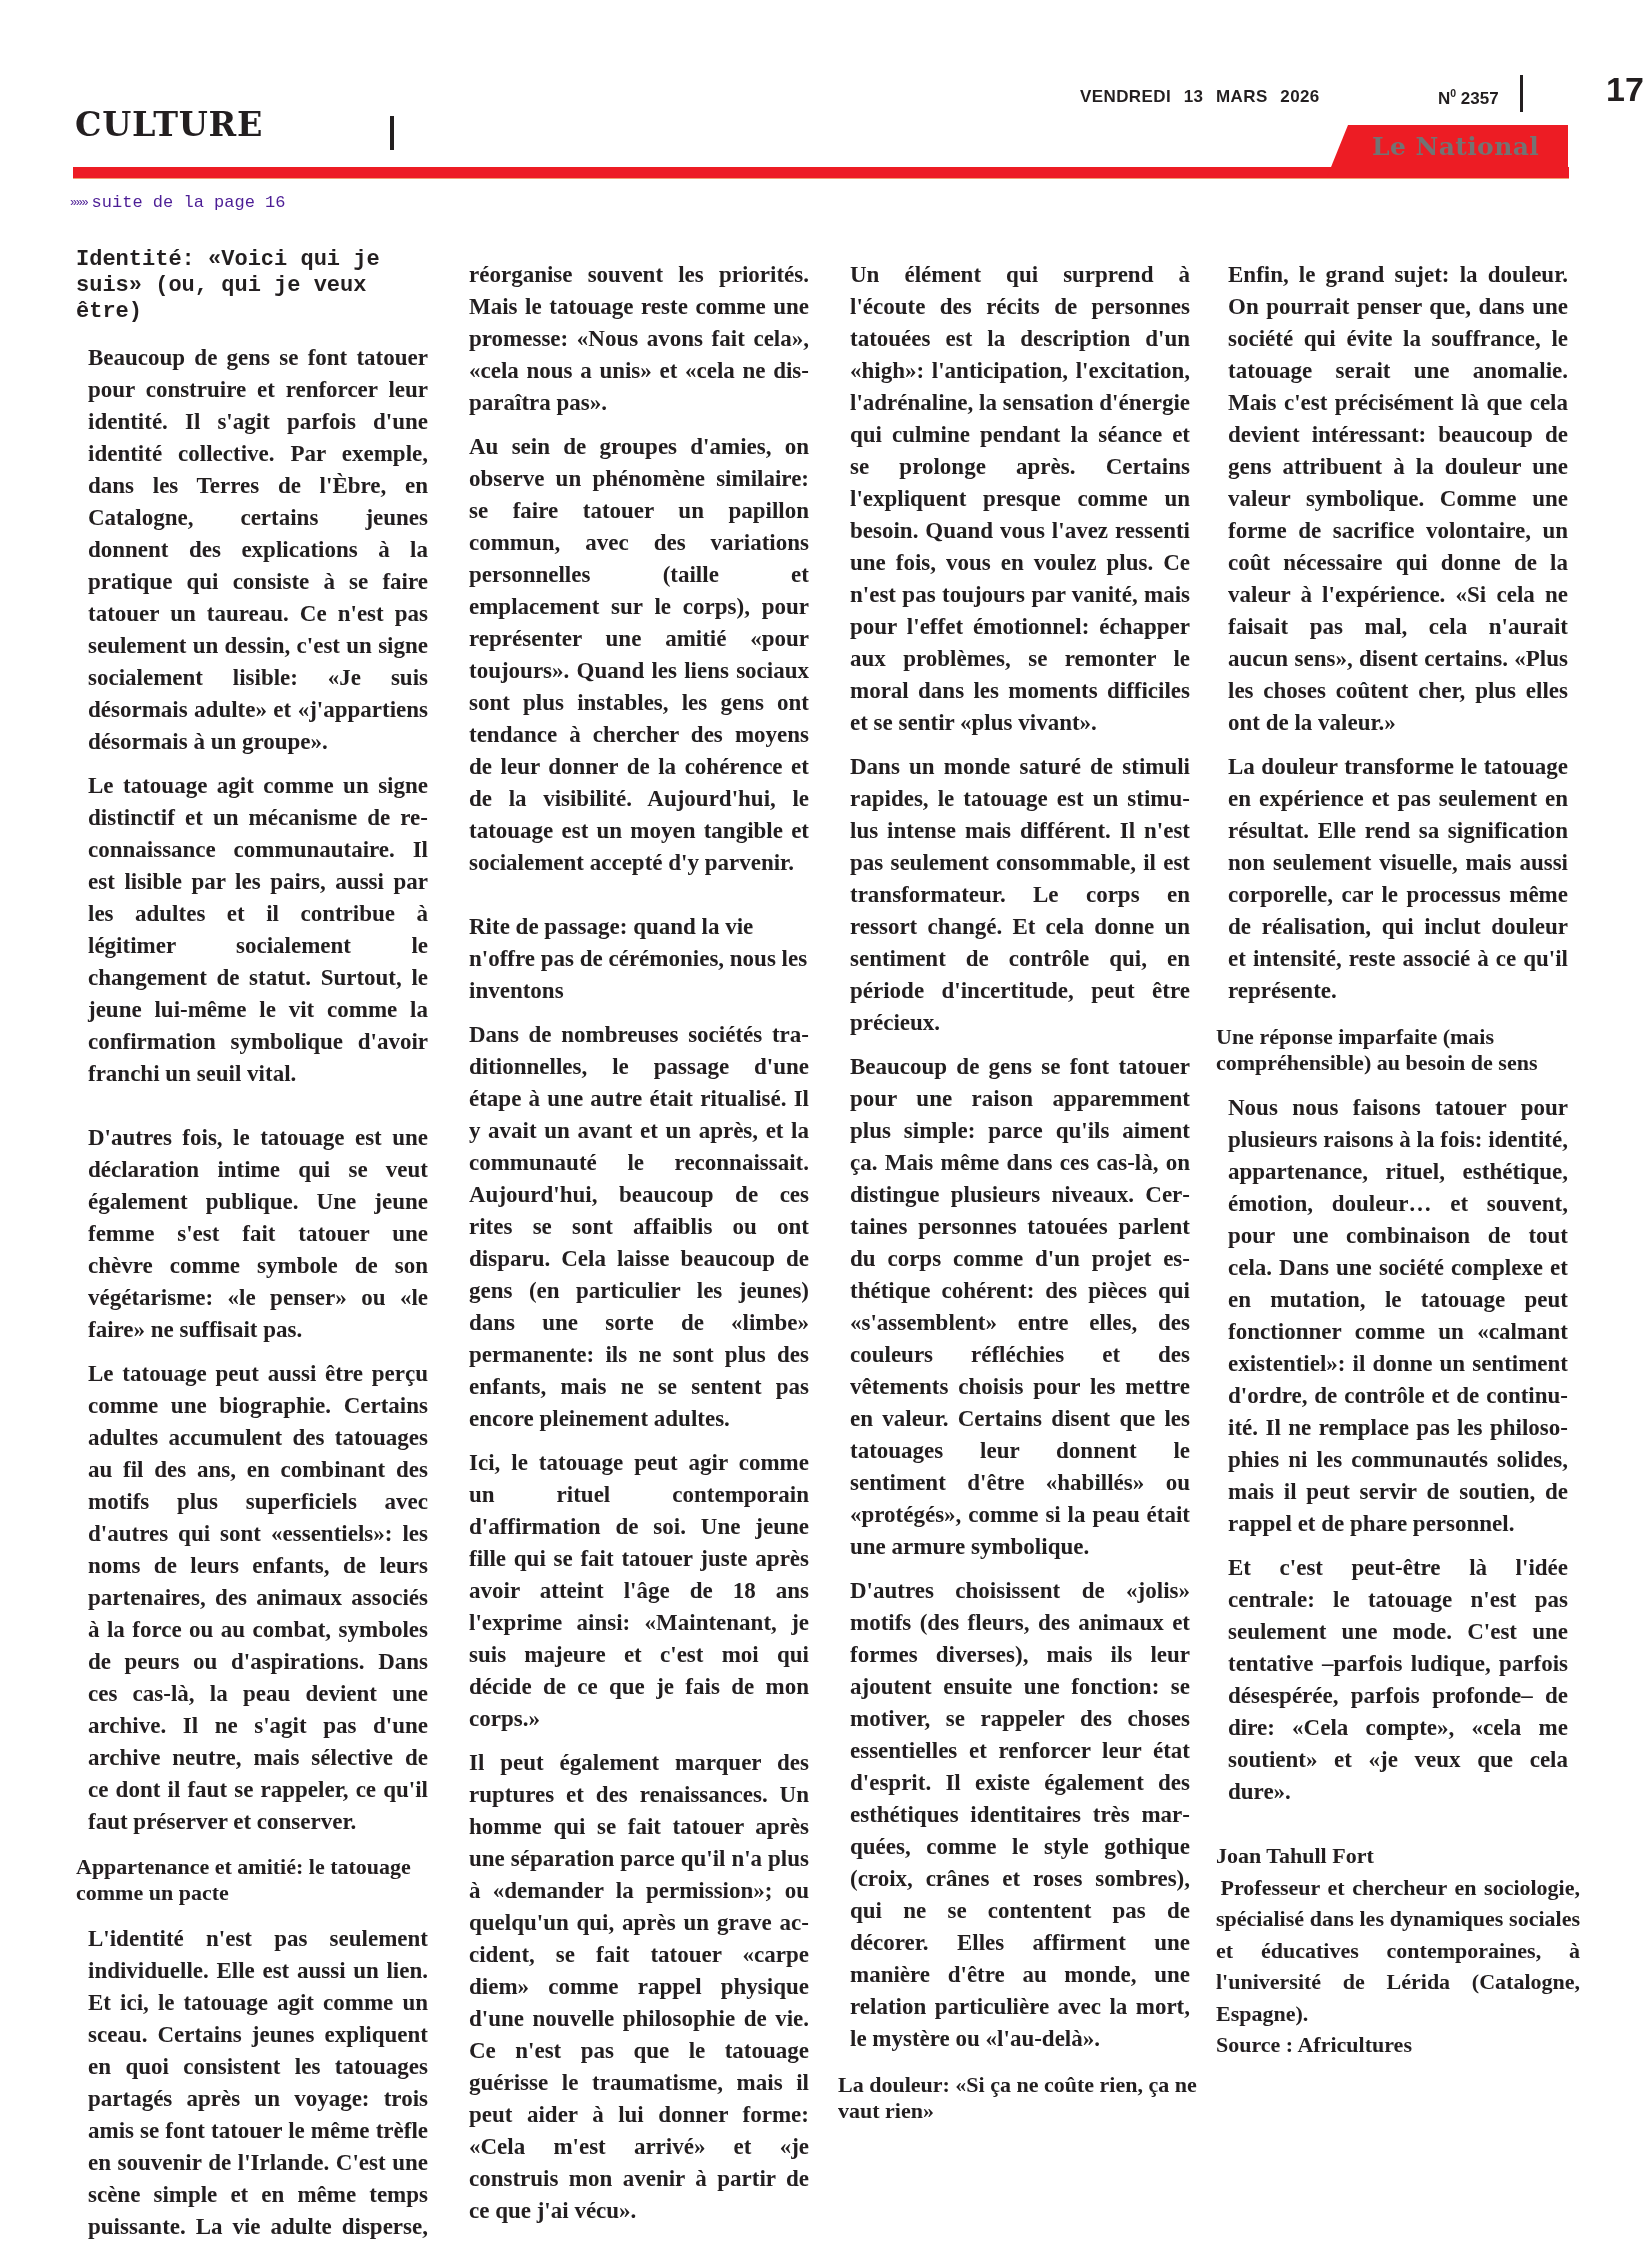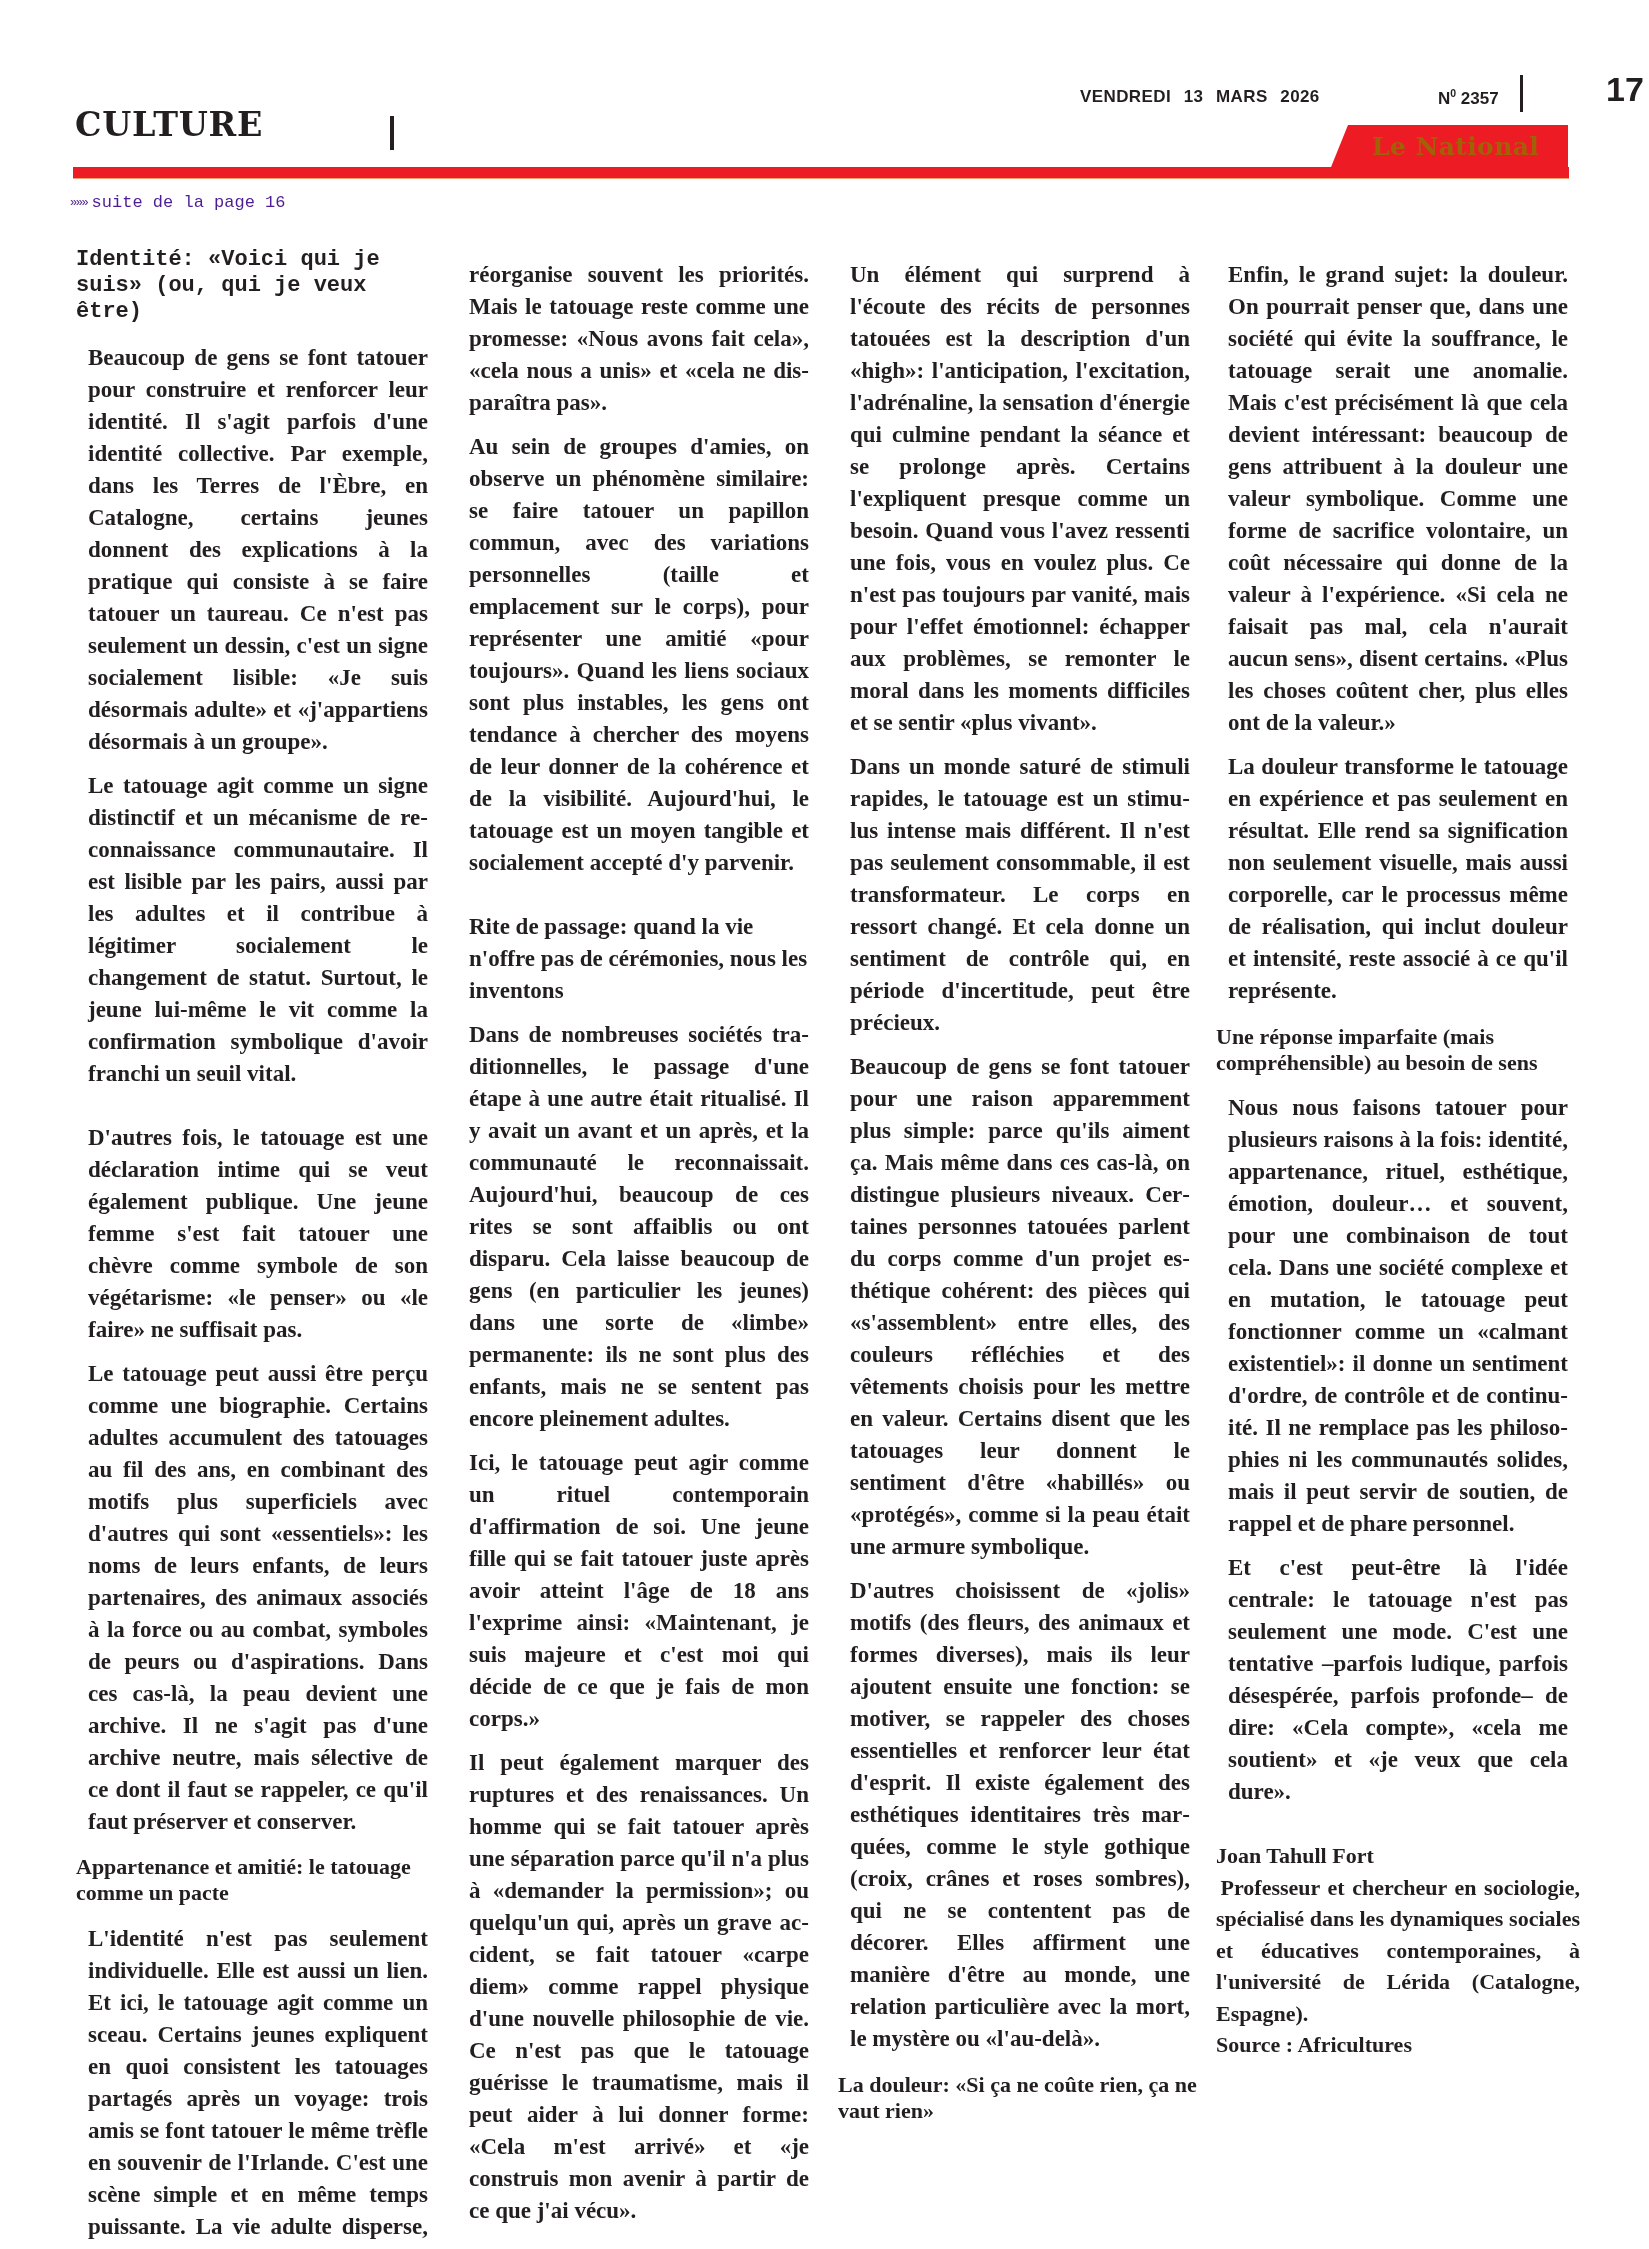--- a/index.html
+++ b/index.html
@@ -35,21 +35,21 @@
   .red-rule {
     position: absolute; left: 73px; top: 167px; width: 1496px; height: 10.5px; background: #ed1c24;
     border-bottom: 0.7px solid #f0a070;
   }
   .brand-tab {
     position: absolute; left: 1327px; top: 125px; width: 241px; height: 52px; background: #ed1c24;
     clip-path: polygon(21px 0, 100% 0, 100% 100%, 0 100%);
   }
   .brand-name {
     position: absolute; left: 1372px; top: 132px;
-    font-family: "DejaVu Serif", serif; font-weight: bold; font-size: 25px; color: #a16207;
+    font-family: "DejaVu Serif", serif; font-weight: bold; font-size: 25px; color: #737373;
     letter-spacing: 0.4px;
   }
   .continued {
     position: absolute; left: 70px; top: 193px;
     font-family: Liberation Mono, monospace; font-size: 17px; color: #4c1d95;
   }
   .continued .arrows { font-size: 12px; letter-spacing: -1.5px; margin-right: 4.5px; vertical-align: 1.5px; }
 
   
   .column {

